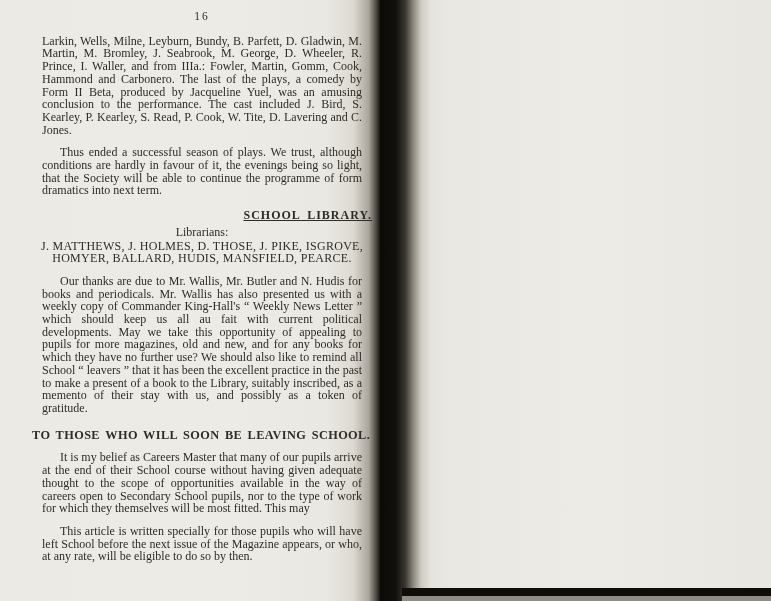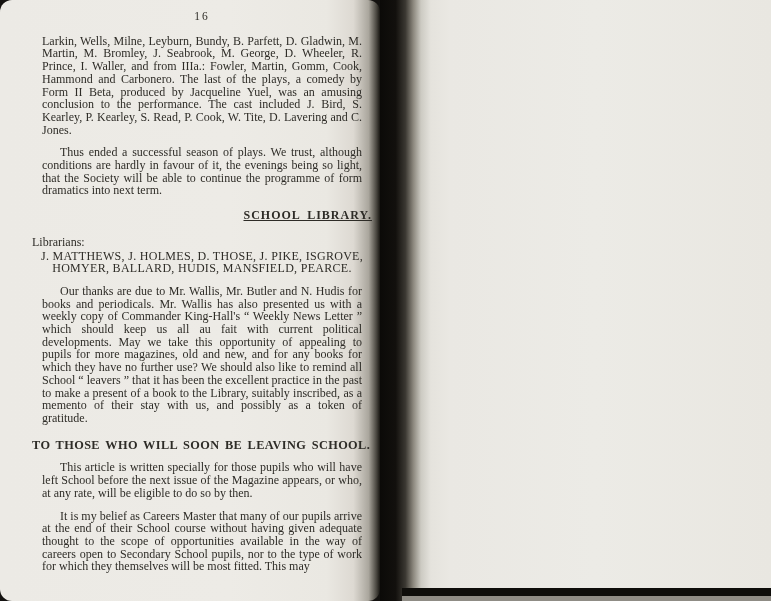--- a/index.html
+++ b/index.html
@@ -5,39 +5,38 @@
   html,body{margin:0;padding:0;background:#1a1916;}
   .scan{
     position:relative;width:771px;height:601px;overflow:hidden;
     background:#141210;
     font-family:"Liberation Serif","DejaVu Serif",serif;
   }
   .page{position:absolute;top:0;height:601px;}
   .page-left{
     left:0;width:380px;
     background:linear-gradient(90deg,#eceae5 0%,#edebe6 60%,#eae8e2 86%,#ddd9d2 93%,#aaa69d 97%,#4d4a43 99%,#181612 100%);
-    border-radius:12px;
   }
   .page-right{
     left:380px;width:391px;
     background:linear-gradient(90deg,#0b0a08 0%,#12100d 4%,#3b3832 6.5%,#8b877d 8.5%,#cccac2 10.5%,#e5e3dd 13%,#eae8e3 18%,#ecebe6 55%,#e9e7e1 100%);
   }
   .bottom-strip{position:absolute;left:402px;top:588px;width:369px;height:9px;background:#0e0d0a;}
   .bottom-strip2{position:absolute;left:402px;top:596px;width:369px;height:5px;background:#8f8c85;}
 
   .content{position:absolute;color:#2e2c27;}
   .content-left{left:32px;top:10px;width:340px;font-size:12px;line-height:12.7px;}
 
   .pagenum{text-align:center;font-size:11.5px;letter-spacing:2px;margin:0 0 12px 0;}
 
   p{margin:10px;text-align:justify;}
   p.ind{text-indent:18px;}
 
   .sec-heading{font-weight:bold;text-align:right;letter-spacing:1px;margin-top:12px;word-spacing:3px;text-decoration:underline;}
-  .sub-center{margin-top:14px;}
+  .sub-center{text-align:center;margin-top:4px;}
   .names-center{text-align:center;margin:1px 0 9px 0;letter-spacing:.3px;}
   .leaving-heading{font-weight:bold;text-align:left;letter-spacing:.4px;word-spacing:2px;margin:14px 0 6px 0;font-size:12.3px;}
 </style>
 </head>
 <body>
 
 <div class="scan">
 
   <div class="page page-left">
     <div class="content content-left">
@@ -46,22 +45,22 @@
       <p>Larkin, Wells, Milne, Leyburn, Bundy, B. Parfett, D. Gladwin, M. Martin, M. Bromley, J. Seabrook, M. George, D. Wheeler, R. Prince, I. Waller, and from IIIa.: Fowler, Martin, Gomm, Cook, Hammond and Carbonero.  The last of the plays, a comedy by Form II Beta, produced by Jacqueline Yuel, was an amusing conclusion to the performance.  The cast included J. Bird, S. Kearley, P. Kearley, S. Read, P. Cook, W. Tite, D. Lavering and C. Jones.</p>
       <p class="ind">Thus ended a successful season of plays.  We trust, although conditions are hardly in favour of it, the evenings being so light, that the Society will be able to continue the programme of form dramatics into next term.</p>
 
       <div class="sec-heading">SCHOOL LIBRARY.</div>
       <div class="sub-center">Librarians:</div>
       <div class="names-center">J. MATTHEWS, J. HOLMES, D. THOSE, J. PIKE, ISGROVE, HOMYER, BALLARD, HUDIS, MANSFIELD, PEARCE.</div>
 
       <p class="ind">Our thanks are due to Mr. Wallis, Mr. Butler and N. Hudis for books and periodicals.  Mr. Wallis has also presented us with a weekly copy of Commander King-Hall's “ Weekly News Letter ” which should keep us all au fait with current political developments.  May we take this opportunity of appealing to pupils for more magazines, old and new, and for any books for which they have no further use?  We should also like to remind all School “ leavers ” that it has been the excellent practice in the past to make a present of a book to the Library, suitably inscribed, as a memento of their stay with us, and possibly as a token of gratitude.</p>
 
       <div class="leaving-heading">TO THOSE WHO WILL SOON BE LEAVING SCHOOL.</div>
+      <p class="ind">It is my belief as Careers Master that many of our pupils arrive at the end of their School course without having given adequate thought to the scope of opportunities available in the way of careers open to Secondary School pupils, nor to the type of work for which they themselves will be most fitted.  This may</p>
       <p class="ind">This article is written specially for those pupils who will have left School before the next issue of the Magazine appears, or who, at any rate, will be eligible to do so by then.</p>
-      <p class="ind">It is my belief as Careers Master that many of our pupils arrive at the end of their School course without having given adequate thought to the scope of opportunities available in the way of careers open to Secondary School pupils, nor to the type of work for which they themselves will be most fitted.  This may</p>
     </div>
   </div>
 
   <div class="page page-right">
     
     
   </div>
 
   <div class="bottom-strip"></div>
   <div class="bottom-strip2"></div>

